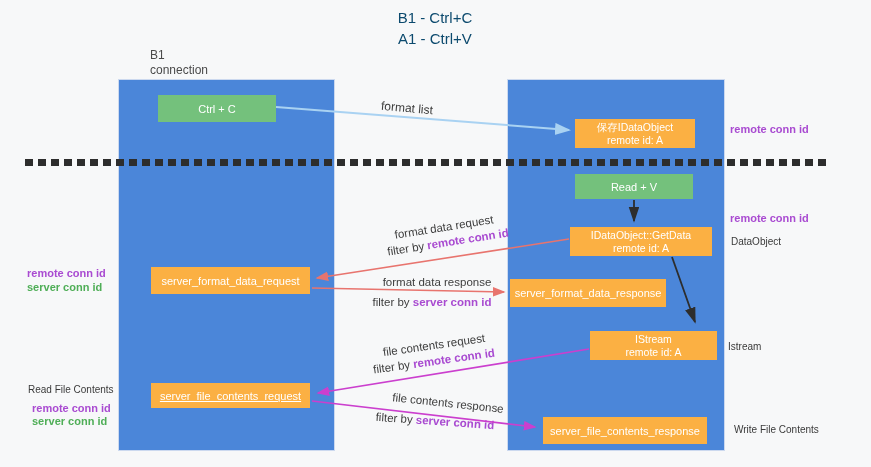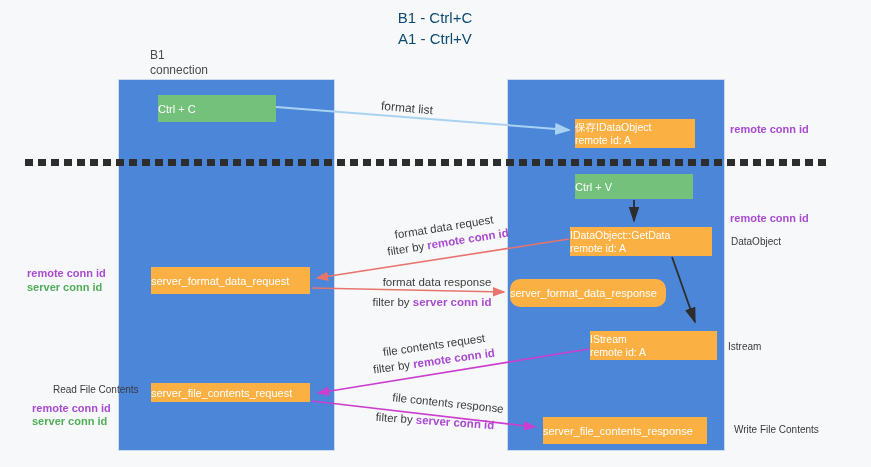--- a/index.html
+++ b/index.html
@@ -27,21 +27,21 @@
     top:79px;height:372px;
     background:#4b86d9;
     border:1px solid #ccd9ef;
     box-sizing:border-box;
   }
   .dashed-divider{
     left:25px;top:159px;width:806px;height:7px;
     background:repeating-linear-gradient(90deg,#2d2d2d 0 8px,transparent 8px 13px);
   }
   .node{
-    color:#fff;
+    color:#fff;text-align:center;
     display:flex;flex-direction:column;justify-content:center;
     box-sizing:border-box;
     z-index:5;
   }
   .node.green{background:#74c17c;font-size:11px;}
   .node.orange{background:#fbb043;}
   .node .l1,.node .l2{line-height:13px;font-size:10.5px;}
   .node.msg{font-size:11px;}
   .side-label{font-size:10px;color:#3a3a3a;white-space:nowrap;}
   .purple{color:#a94bd1;font-weight:bold;}
@@ -80,58 +80,58 @@
   <div class="abs node green" style="left:158px;top:95px;width:118px;height:27px;">
     <span>Ctrl + C</span>
   </div>
 
   <div class="abs node orange" style="left:575px;top:119px;width:120px;height:29px;">
     <span class="l1">保存IDataObject</span>
     <span class="l2">remote id: A</span>
   </div>
 
   <div class="abs node green" style="left:575px;top:174px;width:118px;height:25px;">
-    <span>Ctrl + V</span>
+    <span>Read + V</span>
   </div>
 
   <div class="abs node orange" style="left:570px;top:227px;width:142px;height:29px;">
     <span class="l1">IDataObject::GetData</span>
     <span class="l2">remote id: A</span>
   </div>
 
   <div class="abs node orange msg" style="left:151px;top:267px;width:159px;height:27px;">
     <span>server_format_data_request</span>
   </div>
 
-  <div class="abs node orange msg" style="left:510px;top:279px;width:156px;height:28px;border-radius:10px;">
+  <div class="abs node orange msg" style="left:510px;top:279px;width:156px;height:28px;">
     <span>server_format_data_response</span>
   </div>
 
   <div class="abs node orange" style="left:590px;top:331px;width:127px;height:29px;">
     <span class="l1">IStream</span>
     <span class="l2">remote id: A</span>
   </div>
 
-  <div class="abs node orange msg" style="left:151px;top:383px;width:159px;height:19px;">
+  <div class="abs node orange msg" style="left:151px;top:383px;width:159px;height:25px;text-decoration:underline;">
     <span>server_file_contents_request</span>
   </div>
 
   <div class="abs node orange msg" style="left:543px;top:417px;width:164px;height:27px;">
     <span>server_file_contents_response</span>
   </div>
 
   <div class="abs conn-label purple" style="left:730px;top:123px;">remote conn id</div>
   <div class="abs conn-label purple" style="left:730px;top:212px;">remote conn id</div>
   <div class="abs side-label" style="left:731px;top:236px;">DataObject</div>
   <div class="abs side-label" style="left:728px;top:341px;">Istream</div>
   <div class="abs side-label" style="left:734px;top:424px;">Write File Contents</div>
 
   <div class="abs conn-label purple" style="left:27px;top:267px;">remote conn id</div>
   <div class="abs conn-label greentx" style="left:27px;top:281px;">server conn id</div>
-  <div class="abs side-label" style="left:28px;top:384px;margin-left:25px;">Read File Contents</div>
+  <div class="abs side-label" style="left:28px;top:384px;">Read File Contents</div>
   <div class="abs conn-label purple" style="left:32px;top:402px;">remote conn id</div>
   <div class="abs conn-label greentx" style="left:32px;top:415px;">server conn id</div>
 
   <div class="abs flow-label" style="left:407px;top:108px;transform:translate(-50%,-50%) rotate(5deg);font-size:12px;">format list</div>
 
   <div class="abs flow-label" style="left:444px;top:227px;transform:translate(-50%,-50%) rotate(-9deg);">format data request</div>
   <div class="abs flow-label" style="left:448px;top:242px;transform:translate(-50%,-50%) rotate(-9deg);">
     <span>filter by</span>
     <span class="purple">remote conn id</span>
   </div>

